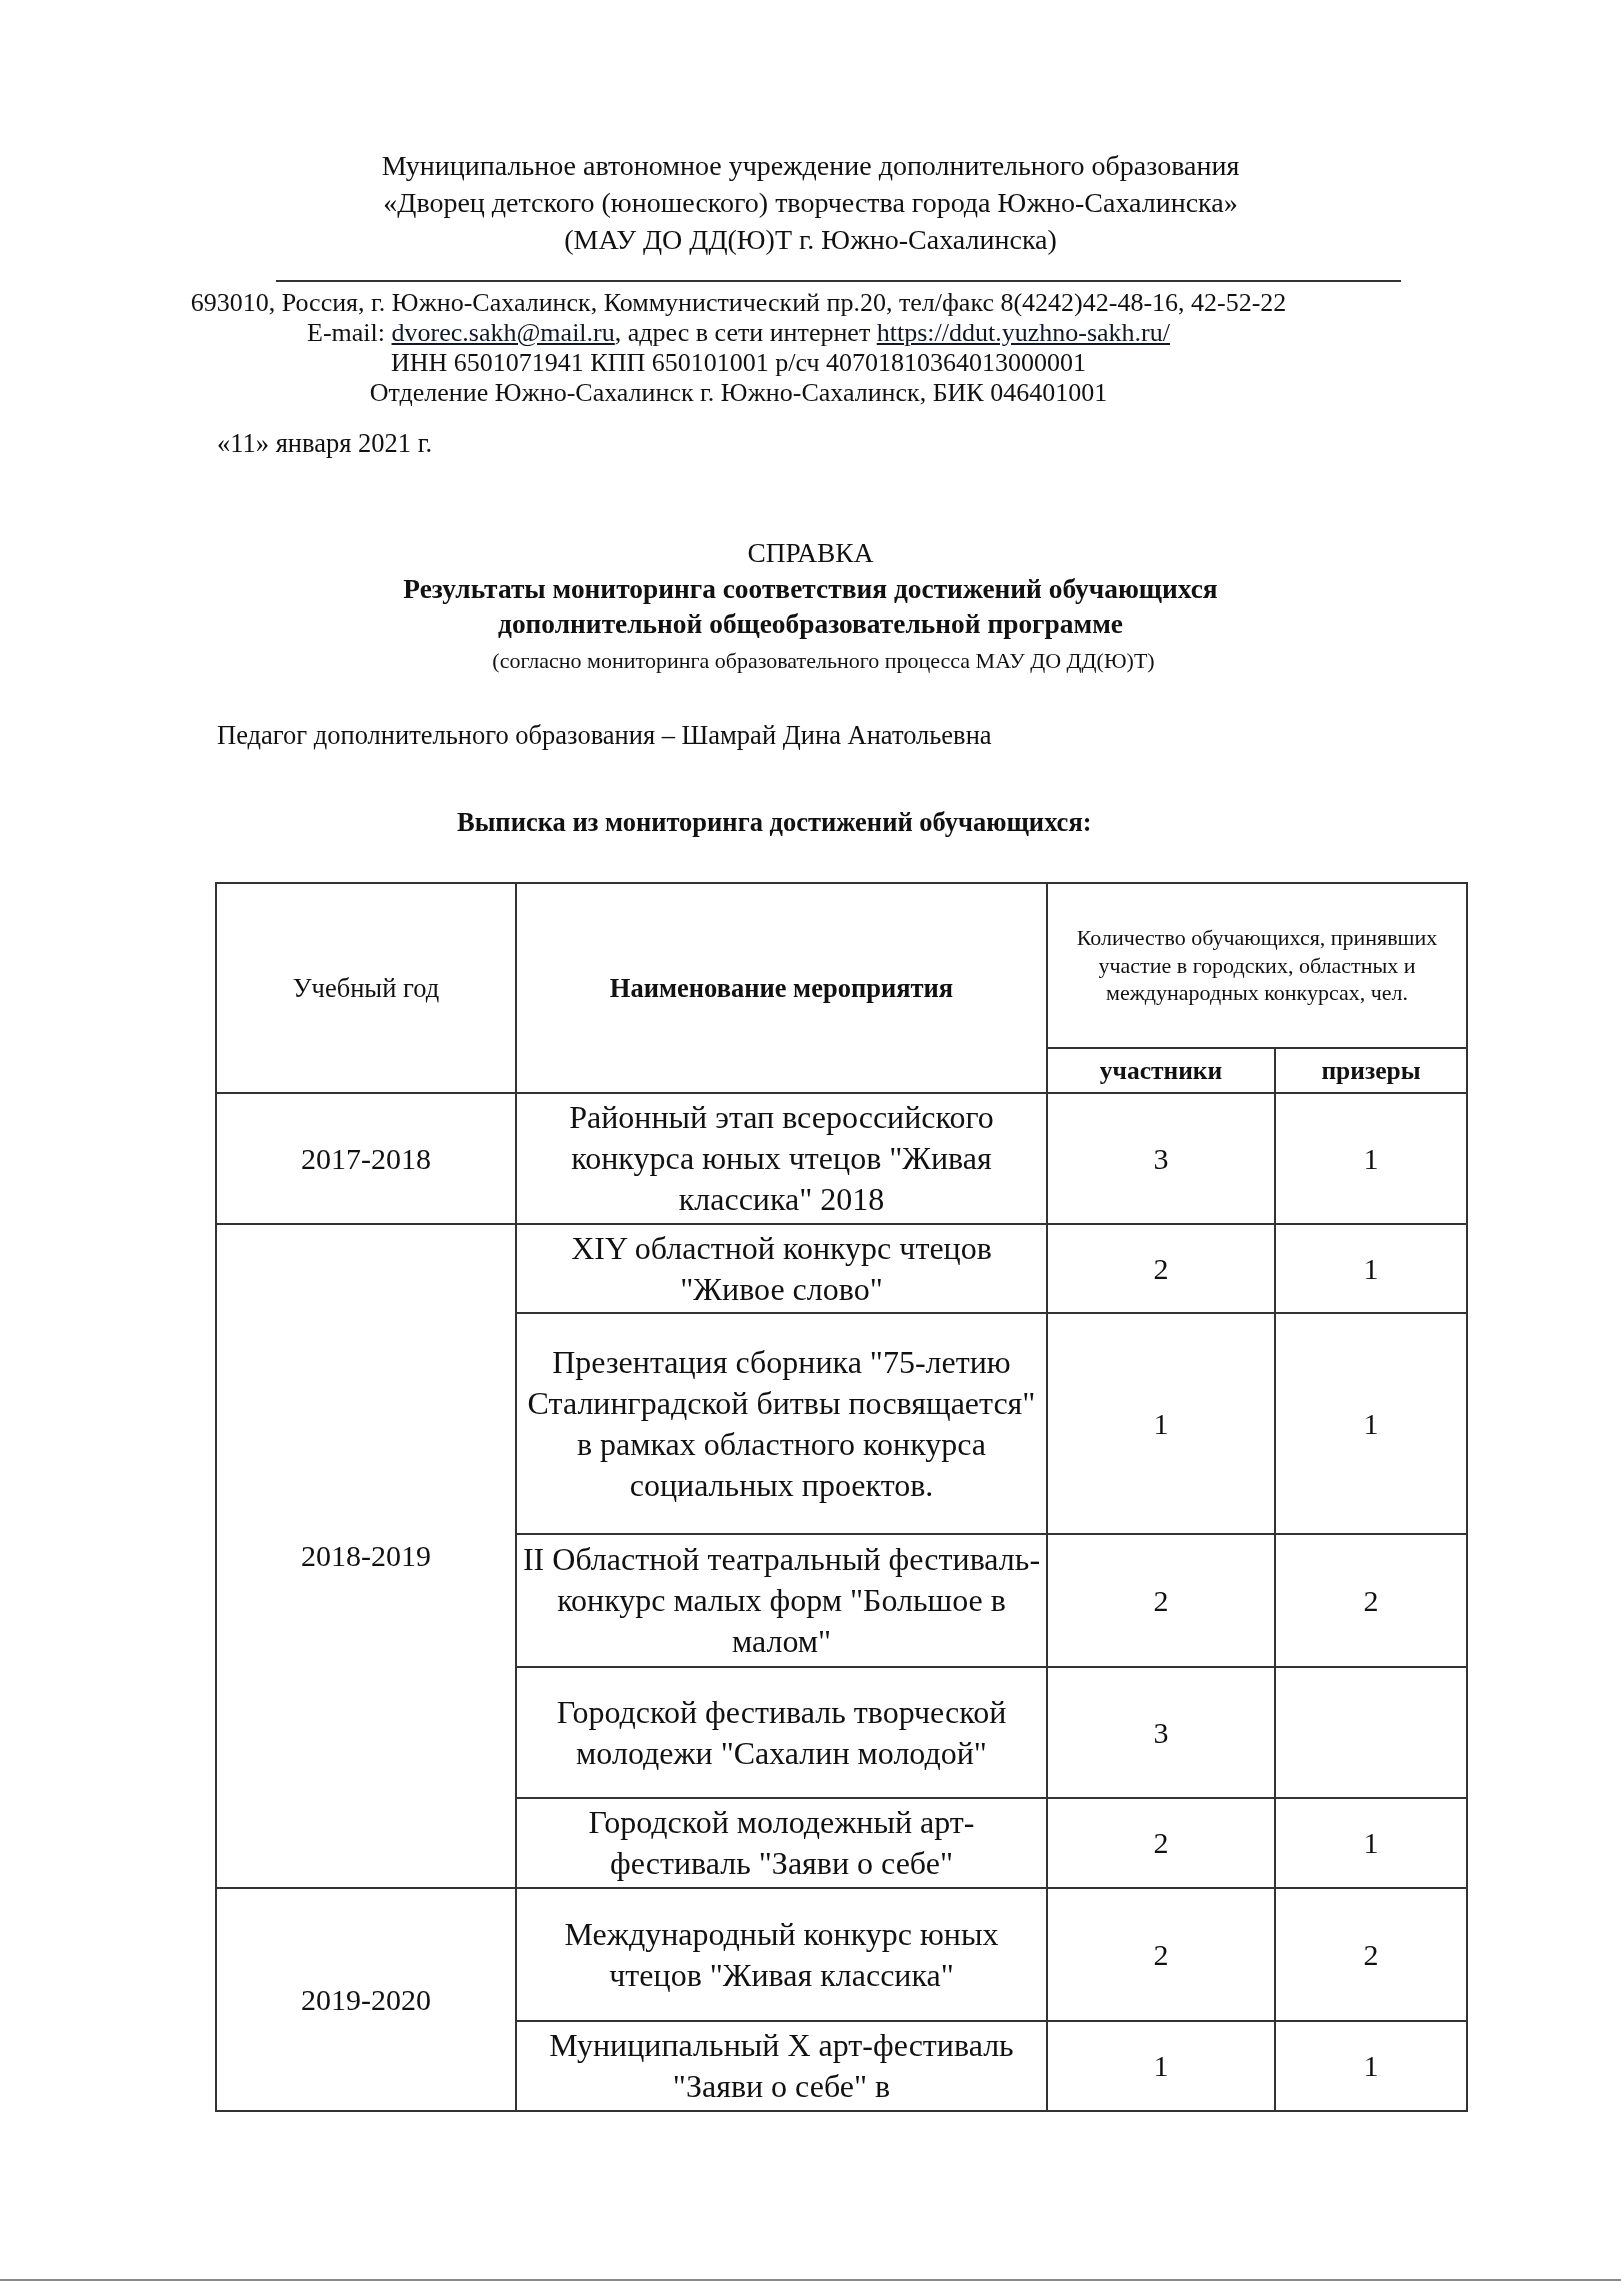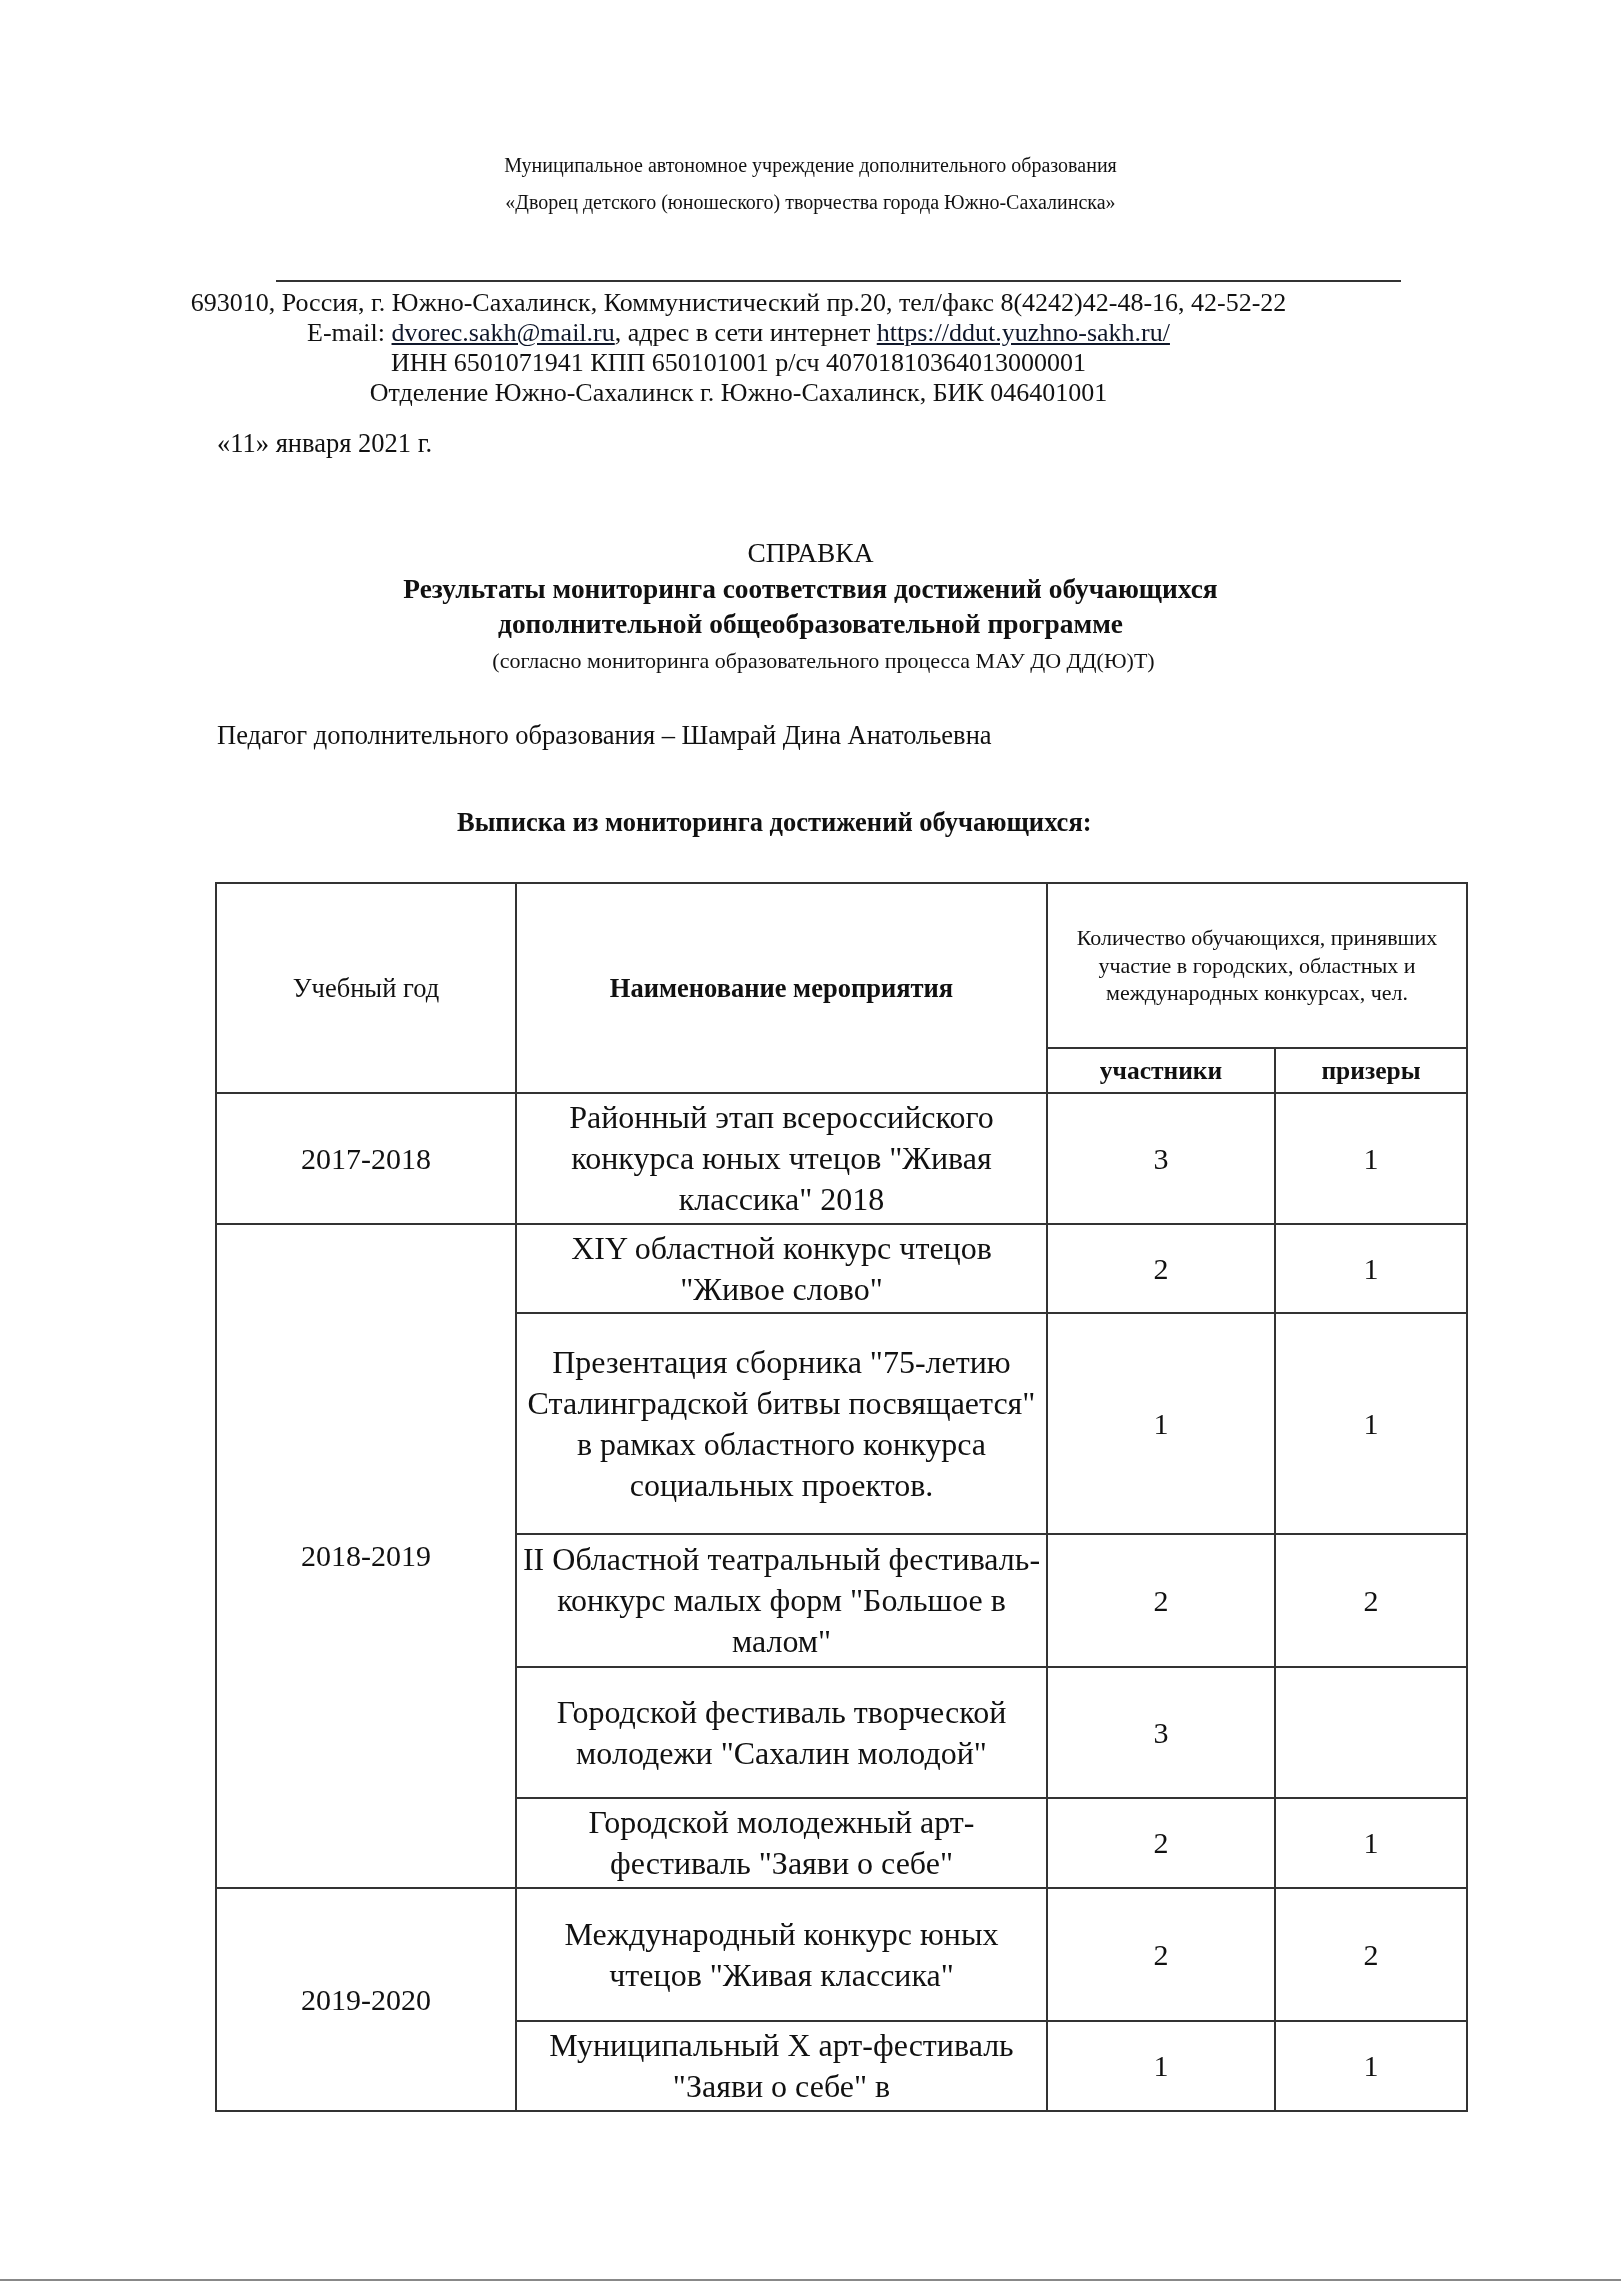--- a/index.html
+++ b/index.html
@@ -1,20 +1,20 @@
 <!DOCTYPE html>
 <html><head>
   <meta charset="utf-8">
   <style>
     html, body { margin: 0; padding: 0; background: #ffffff; }
     body { width: 1621px; height: 2292px; position: relative; overflow: hidden;
            font-family: "Liberation Serif", "DejaVu Serif", serif; color: #111; }
     .abs { position: absolute; }
     .center { text-align: center; }
-    .org { left: 0; width: 1621px; top: 147px; font-size: 20px; line-height: 37px; }
+    .org { left: 0; width: 1621px; top: 147px; font-size: 28px; line-height: 37px; }
     .hr-top { left: 276px; width: 1125px; top: 280px; height: 0; border-top: 2px solid #333; }
     .contacts { left: 0; width: 1477px; top: 288px; font-size: 26px; line-height: 30px; }
     .contacts a { color: #0f172a; text-decoration: underline; }
     .date { left: 217px; top: 427px; font-size: 26.5px; line-height: 33px; }
     .spravka-title { left: 0; width: 1621px; top: 537px; font-size: 27.4px; font-weight: normal; line-height: 33px; }
     .spravka-sub { left: 0; width: 1621px; top: 572px; font-size: 27.4px; font-weight: bold; line-height: 35px; }
     .spravka-note { left: 0; width: 1621px; top: 647px; font-size: 22px; line-height: 27.4px; padding-left: 13px; }
     .teacher { left: 217px; top: 719px; font-size: 26.5px; line-height: 33px; }
     .extract { left: 457px; top: 806px; font-size: 26.5px; font-weight: bold; line-height: 33px; }
 
@@ -34,20 +34,21 @@
     td.name { font-size: 32px; line-height: 41px; }
     td.num { font-size: 30px; }
     .hr-bottom { left: 0; width: 1621px; top: 2279px; height: 0; border-top: 2px solid #888; }
   </style>
 </head>
 <body>
 
 <div class="abs org center">
   <div>Муниципальное автономное учреждение дополнительного образования</div>
   <div>«Дворец детского (юношеского) творчества города Южно-Сахалинска»</div>
+  <div>(МАУ ДО ДД(Ю)Т г. Южно-Сахалинска)</div>
 </div>
 <div class="abs hr-top"></div>
 <div class="abs contacts center">
   <div>693010, Россия, г. Южно-Сахалинск, Коммунистический пр.20, тел/факс 8(4242)42-48-16, 42-52-22</div>
   <div>
     <span>E-mail: </span><a>dvorec.sakh@mail.ru</a><span>, адрес в сети интернет </span><a>https://ddut.yuzhno-sakh.ru/</a>
   </div>
   <div>ИНН 6501071941 КПП 650101001 р/сч 40701810364013000001</div>
   <div>Отделение Южно-Сахалинск г. Южно-Сахалинск, БИК 046401001</div>
 </div>

